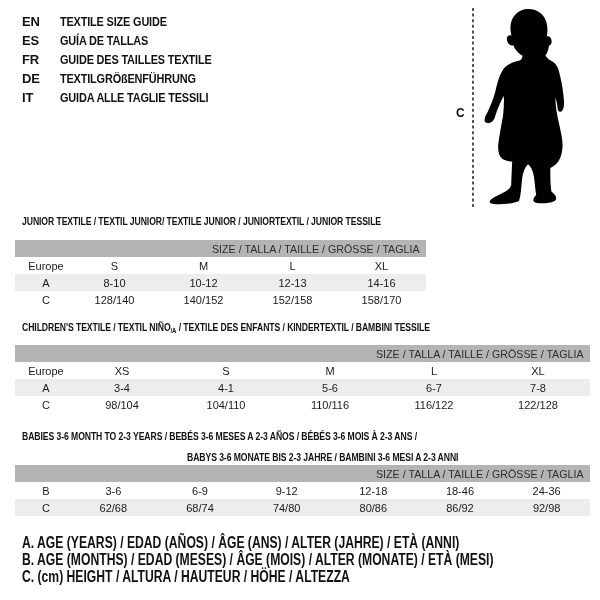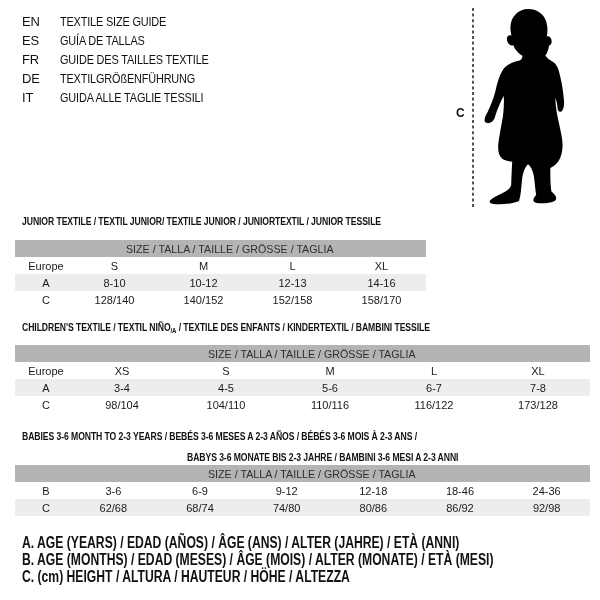--- a/index.html
+++ b/index.html
@@ -15,36 +15,36 @@
     display:inline-block; white-space:nowrap; transform-origin:0 50%;
   }
   .cond-title { transform:scaleX(0.75); }
   .cond-note  { transform:scaleX(0.76); }
   .cond-lang  { transform:scaleX(0.84); }
   .cond-bar   { transform:scaleX(0.97); }
 
   
   .lang-block { left:22px; top:12px; }
   .lang-row { display:flex; height:19px; align-items:center;
-              font-size:13px; font-weight:normal; letter-spacing:-0.2px; }
+              font-size:13px; font-weight:bold; letter-spacing:-0.2px; }
   .lang-code { width:38px; flex:0 0 38px; }
 
   
   .marker-c { left:456px; top:106px; font-size:12px; font-weight:bold; }
 
   
   .tbl-title { font-size:11.5px; font-weight:bold; letter-spacing:-0.1px;text-align:right; }
   .title3 { line-height:20.5px; }
   .subA { font-size:8px; vertical-align:-1.5px; }
 
   
   table.sizes { border-collapse:collapse; table-layout:fixed; font-size:11px; color:#1a1a1a; }
   table.sizes td { padding:0; height:17px; text-align:center; vertical-align:middle; overflow:hidden; }
   table.sizes td.lbl { text-align:center; padding-left:7px; }
-  tr.bar td { background:var(--header-bar,#b4b4b4); text-align:center; padding-left:24px;
+  tr.bar td { background:var(--header-bar,#b4b4b4); text-align:right; padding-left:24px;
               color:#2e2e2e; font-size:11px; }
   tr.shaded td { background:var(--shaded-row,#ededed); }
 
   
   .notes { left:22px; top:534px; font-size:16px; font-weight:bold; }
   .notes .note-line { height:17.2px; line-height:17.2px; }
 </style>
 </head>
 <body>
 
@@ -177,32 +177,32 @@
       <td class="lbl">Europe</td>
       <td>XS</td>
       <td>S</td>
       <td>M</td>
       <td>L</td>
       <td>XL</td>
     </tr>
     <tr class="shaded">
       <td class="lbl">A</td>
       <td>3-4</td>
-      <td>4-5</td>
+      <td>4-1</td>
       <td>5-6</td>
       <td>6-7</td>
       <td>7-8</td>
     </tr>
     <tr>
       <td class="lbl">C</td>
       <td>98/104</td>
       <td>104/110</td>
       <td>110/116</td>
       <td>116/122</td>
-      <td>173/128</td>
+      <td>122/128</td>
     </tr>
   </tbody>
     </table>
 
   <div class="abs tbl-title title3" style="left:22px; top:426px;">
     <div><span class="cond-title">BABIES 3-6 MONTH TO 2-3 YEARS / BEBÉS 3-6 MESES A 2-3 AÑOS / BÉBÉS 3-6 MOIS À 2-3 ANS /</span></div>
     <div><span class="cond-title">BABYS 3-6 MONATE BIS 2-3 JAHRE / BAMBINI 3-6 MESI A 2-3 ANNI</span></div>
   </div>
   <table class="sizes abs" style="left:15px; top:465px; width:575px;">
     <colgroup>

